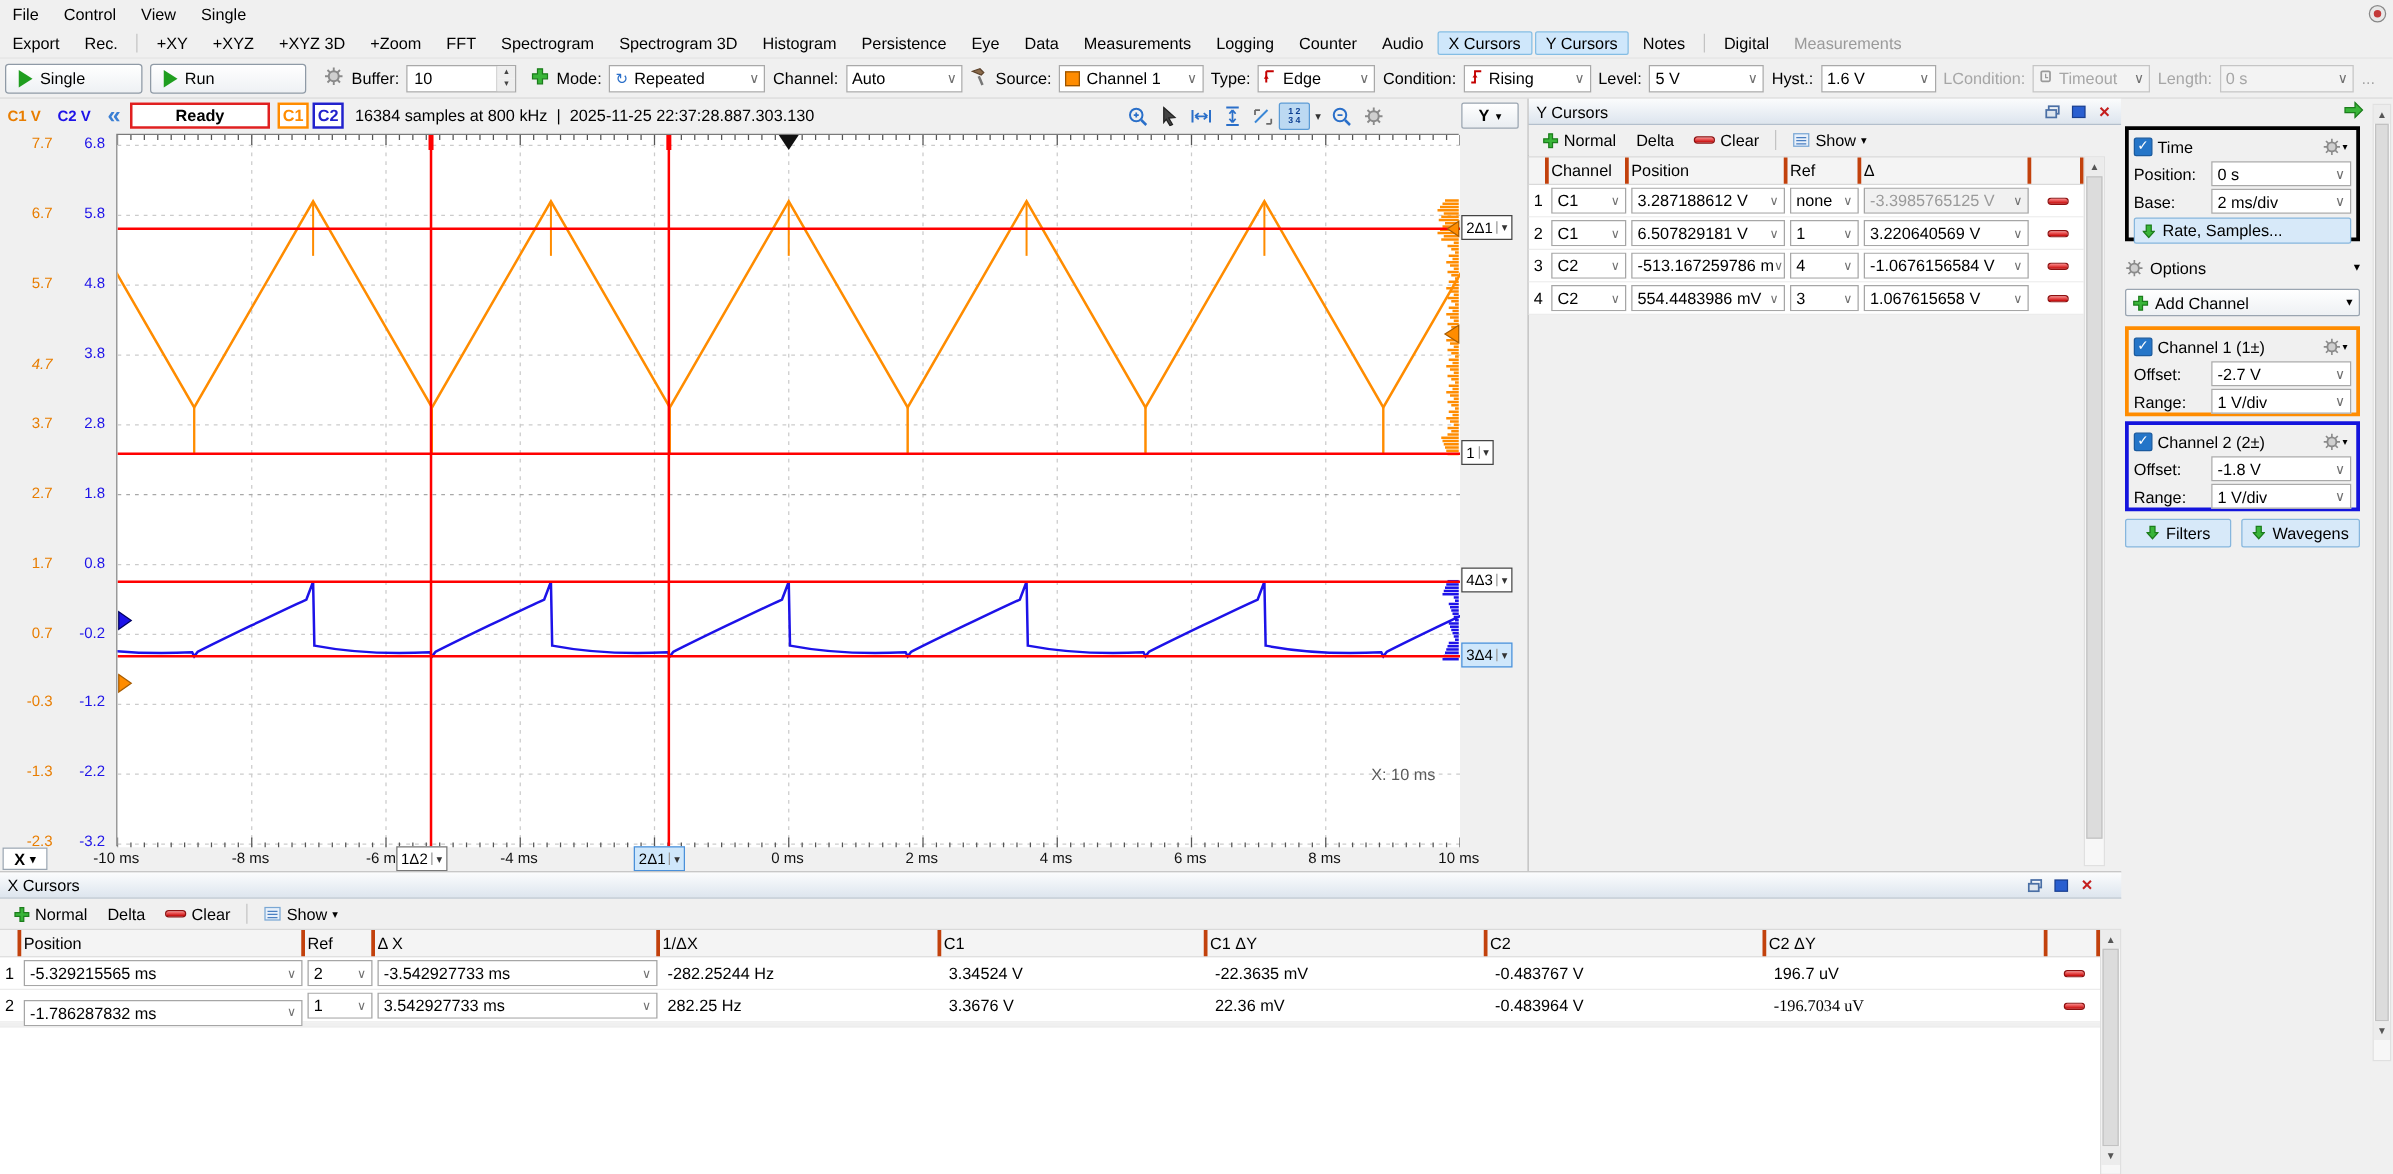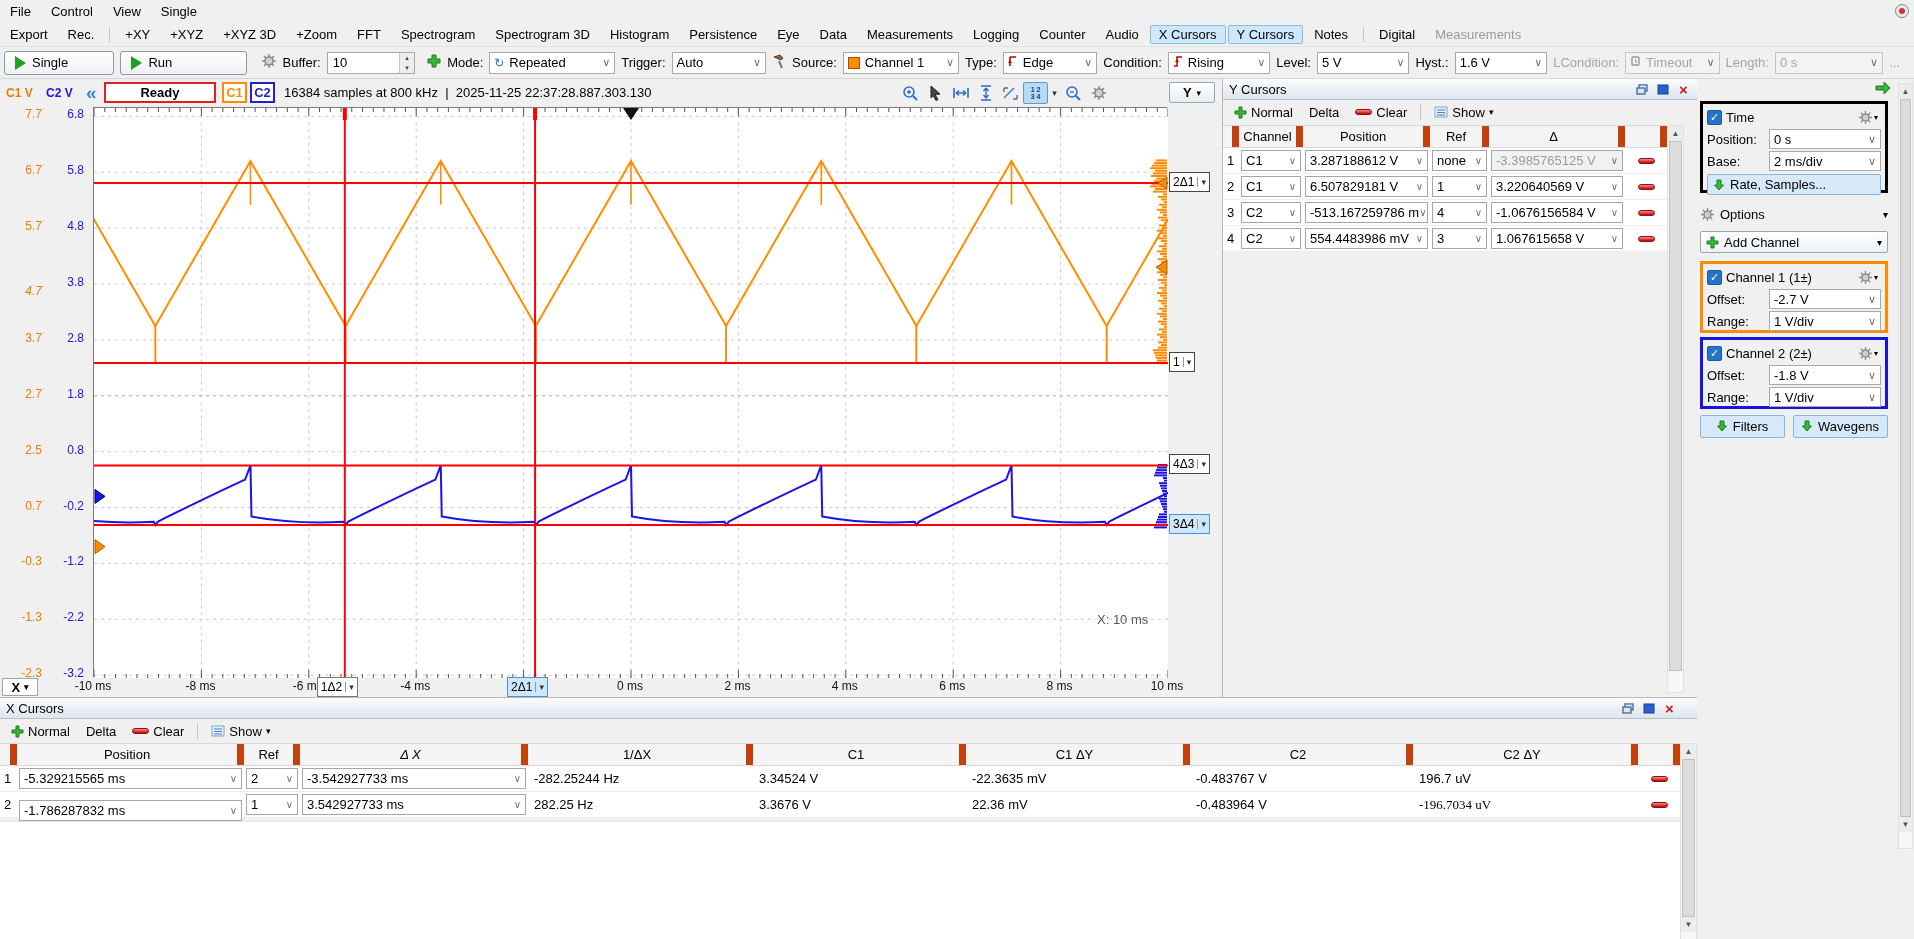--- a/index.html
+++ b/index.html
@@ -78,21 +78,21 @@
   .winbtns { margin-left:auto; display:flex; gap:6px; align-items:center; }
   .wb { width:15px; height:13px; display:flex; align-items:center; justify-content:center; }
   .wb.close { color:#c41e1e; font-weight:bold; font-size:15px; }
   .ptoolbar { height:24px; display:flex; align-items:center; gap:4px; padding:0 5px; background:#f0f0f0; }
   .ptool { display:flex; align-items:center; gap:4px; padding:2px 6px; }
   .pill { width:17px; height:6px; border-radius:3px; background:linear-gradient(#ff8a8a,#c40000); border:1px solid #8d1010; }
   .tsep { width:1px; height:16px; background:#c3c3c3; margin:0 3px; }
 
   
   .thead { display:flex; background:#f4f4f4; border-top:1px solid #d9d9d9; border-bottom:1px solid #d9d9d9; }
-  .thead .hc { border-right:7px solid #c2410c; text-align:center; padding:3px 2px; overflow:hidden; white-space:nowrap; }
+  .thead .hc { border-right:3px solid #c2410c; padding:3px 2px; overflow:hidden; white-space:nowrap; }
   .trow { display:flex; align-items:center; border-bottom:1px solid #ececec; background:#fff; }
   .trow .cell { padding:0 2px; overflow:hidden; white-space:nowrap; display:flex; align-items:center; }
   .cell .cbox { flex:1; height:21px; background:#fff; border:1px solid #a6a6a6; display:flex; align-items:center;
     padding:0 4px; overflow:hidden; }
   .cbox .caret { margin-left:auto; color:#707070; font-size:10px; }
   .cbox.dis { background:#f1f1f1; color:#9a9a9a; }
   .cell.txt { padding-left:6px; }
   .cell.num { justify-content:flex-start; padding-left:4px; }
 
   
@@ -200,21 +200,21 @@
     <svg width="14" height="14">
         <path d="M5 1h4v4h4v4H9v4H5V9H1V5h4z" fill="#39b539" stroke="#1c7d1c"></path>
       </svg>
   </span>
   <span class="tb-label">Mode:</span>
   <div class="combo" style="width:128px">
     <span style="color:#2a6fc9;font-size:12px">↻</span>
     <span>Repeated</span>
     <span class="caret">∨</span>
   </div>
-  <span class="tb-label">Trigger:</span>
+  <span class="tb-label">Channel:</span>
   <div class="combo" style="width:96px">
     <span>Auto</span>
     <span class="caret">∨</span>
   </div>
   <span>
     <svg width="14" height="15">
         <path d="M2 3l6-2 3 3-2 2z" fill="#8a6a4a" stroke="#5c432c"></path>
         <path d="M7 7l3 7" stroke="#777" stroke-width="2"></path>
       </svg>
   </span>
@@ -737,21 +737,21 @@
         <span>2Δ1</span>
         <span class="caret">▾</span>
       </div>
     </div>
 <span class="ytick c1" style="top: 28.3824px;">7.7</span>
     <span class="ytick c1" style="top: 84.2647px;">6.7</span>
     <span class="ytick c1" style="top: 140.147px;">5.7</span>
     <span class="ytick c1" style="top: 205px; font-style: italic;">4.7</span>
     <span class="ytick c1" style="top: 251.912px;">3.7</span>
     <span class="ytick c1" style="top: 307.794px;">2.7</span>
-    <span class="ytick c1" style="top: 363.676px;">2.5</span>
+    <span class="ytick c1" style="top: 363.676px;">1.7</span>
     <span class="ytick c1" style="top: 419.559px;">0.7</span>
     <span class="ytick c1" style="top: 475.441px;">-0.3</span>
     <span class="ytick c1" style="top: 531.324px;">-1.3</span>
     <span class="ytick c1" style="top: 587.206px;">-2.3</span>
     <span class="ytick c2" style="top: 28.3824px;">6.8</span>
     <span class="ytick c2" style="top: 84.2647px;">5.8</span>
     <span class="ytick c2" style="top: 140.147px;">4.8</span>
     <span class="ytick c2" style="top: 196.029px;">3.8</span>
     <span class="ytick c2" style="top: 251.912px;">2.8</span>
     <span class="ytick c2" style="top: 307.794px;">1.8</span>
@@ -1132,21 +1132,21 @@
         </svg>
       <span>Show</span>
       <span style="font-size:9px">▾</span>
     </span>
   </div>
   <div id="xtable">
       <div class="thead">
         <div class="hc" style="width: 17px;"></div>
         <div class="hc" style="width: 227px;">Position</div>
         <div class="hc" style="width: 56px;">Ref</div>
-        <div class="hc" style="width: 228px; font-style: italic;">Δ X</div>
+        <div class="hc" style="width: 228px;">Δ X</div>
         <div class="hc" style="width: 225px;">1/ΔX</div>
         <div class="hc" style="width: 213px;">C1</div>
         <div class="hc" style="width: 224px;">C1 ΔY</div>
         <div class="hc" style="width: 223px;">C2</div>
         <div class="hc" style="width: 225px;">C2 ΔY</div>
         <div class="hc" style="width: 42px;"></div>
       </div>
       <div class="trow" style="height: 26px;">
         <div class="cell num" style="width: 17px;">1</div>
         <div class="cell cmb" style="width: 227px;">

